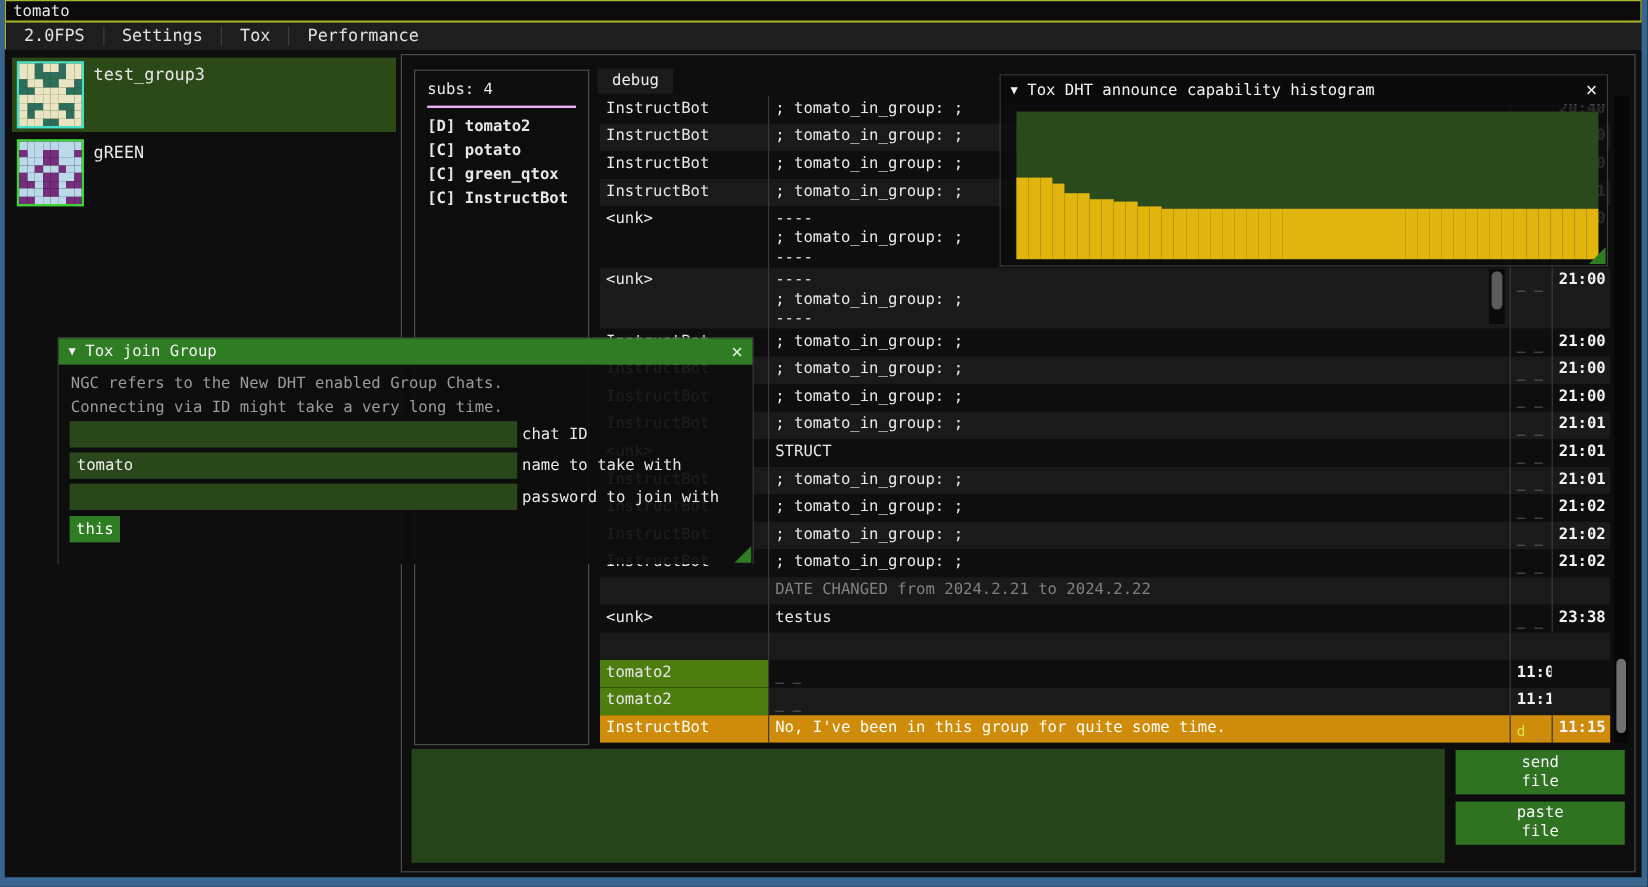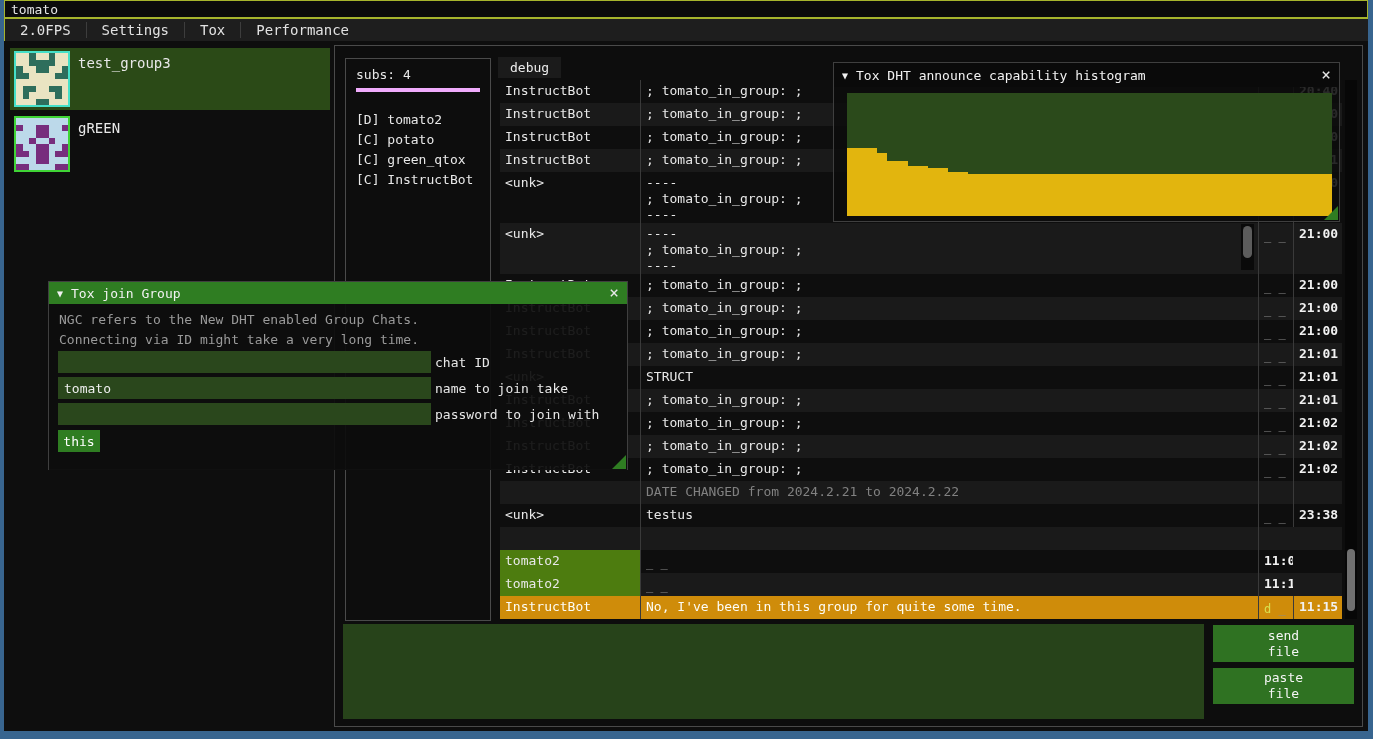--- a/index.html
+++ b/index.html
@@ -23,22 +23,22 @@
   
   .sidebar{left:10px;top:48px;width:320px;display:flex;flex-direction:column;gap:3px;}
   .group-row{height:62px;display:flex;align-items:flex-start;padding:3px 4px;gap:8px;}
   .group-row.selected{background:#2b4a17;}
   .avatar{width:56px;height:56px;border:2px solid;display:grid;
     grid-template-columns:repeat(8,1fr);grid-template-rows:repeat(8,1fr);flex:0 0 auto;}
   .group-label{padding-top:4px;font-size:14px;}
   
   .main-panel{left:334px;top:45px;width:1029px;height:682px;border:1px solid #4a4a4a;background:#0d0d0d;}
   .subs-panel{left:10px;top:12px;width:146px;height:563px;border:1px solid #4a4a4a;padding:8px 10px;}
-  .subs-title{padding-bottom:6px;border-bottom:4px solid #f0abfc;margin-bottom:18px;}
-  .sub-item{line-height:20px;white-space:nowrap;}
+  .subs-title{padding-bottom:6px;border-bottom:2px solid #f0abfc;margin-bottom:6px;}
+  .sub-item{line-height:20px;white-space:nowrap;font-weight:bold;}
   .tab-bar{left:163px;top:8px;width:860px;height:24px;display:flex;align-items:flex-end;}
   .tab{background:#1b1b1b;padding:3px 12px;color:#ececec;}
   
   .messages{left:165px;top:34px;width:842px;height:539px;overflow:hidden;
     display:flex;flex-direction:column;justify-content:flex-end;}
   .msg-row{display:grid;grid-template-columns:140px 1fr 35px 49px;min-height:23px;background:#0e0e0e;}
   .msg-row.alt{background:#1a1a1a;}
   .msg-row.highlight{background:#cf8c0a;}
   .msg-row.highlight .cell-text,.msg-row.highlight .cell-name{color:#fdfdf6;}
   .msg-row>div{padding:3px 4px 2px 5px;overflow:hidden;}
@@ -412,21 +412,21 @@
       <div class="join-desc">NGC refers to the New DHT enabled Group Chats.</div>
       <div class="join-desc">Connecting via ID might take a very long time.</div>
     </div>
     <div class="join-fields">
         <div class="join-field-row">
           <input class="join-input" type="text" style="">
           <div class="join-label">chat ID</div>
         </div>
         <div class="join-field-row">
           <input class="join-input" type="text" value="tomato" style="">
-          <div class="join-label">name to join take</div>
+          <div class="join-label">name to take with</div>
         </div>
         <div class="join-field-row">
           <input class="join-input" type="text" style="">
           <div class="join-label">password to join with</div>
         </div>
       </div>
     <button class="join-btn">this</button>
     <div class="grip"></div>
   </div>
 </div>

